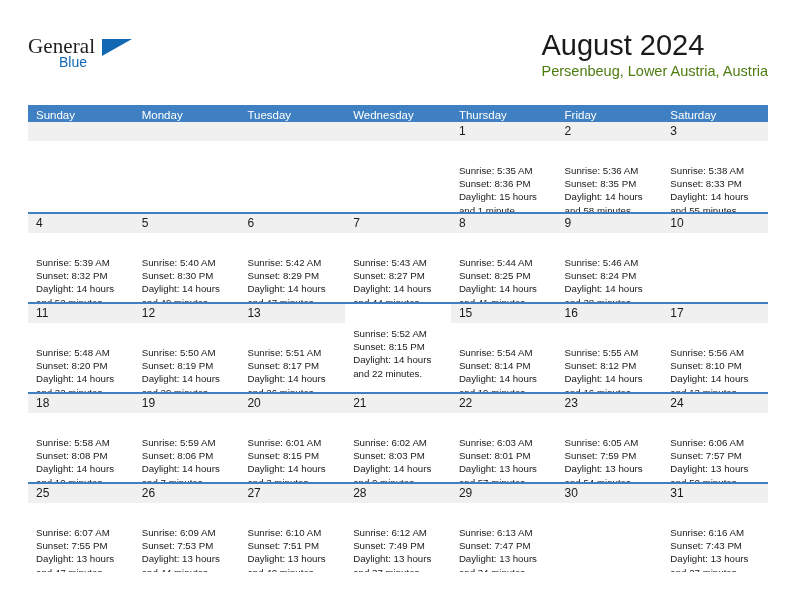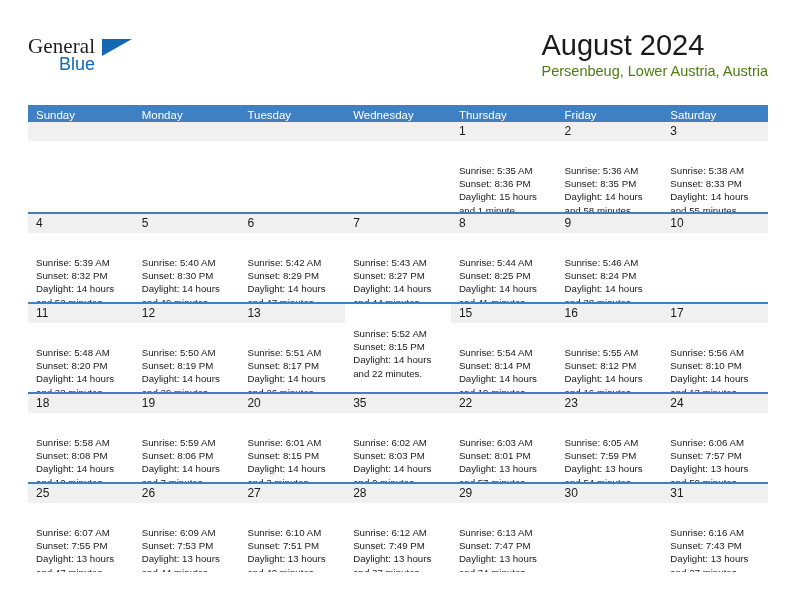--- a/index.html
+++ b/index.html
@@ -51,21 +51,21 @@
     top: 5px;
     width: 0;
     height: 0;
     border-left: 30px solid #1268b3;
     border-bottom: 17px solid transparent;
   }
   .brand-blue {
     position: absolute;
     left: 31px;
     top: 20px;
-    font-size: 18px;
+    font-size: 14px;
     color: #1268b3;
     font-family: "Liberation Sans", sans-serif;
     text-align: right;
   }
 
   .title-wrap {
     position: absolute;
     right: 0;
     top: 0;
     text-align: left;
@@ -346,21 +346,21 @@
           </div>
           <div class="day">
             <div class="day-number">20</div>
             <div class="day-info">
               <div>Sunrise: 6:01 AM</div>
               <div>Sunset: 8:15 PM</div>
               <div class="daylight">Daylight: 14 hours and 3 minutes.</div>
             </div>
           </div>
           <div class="day">
-            <div class="day-number">35</div>
+            <div class="day-number">21</div>
             <div class="day-info">
               <div>Sunrise: 6:02 AM</div>
               <div>Sunset: 8:03 PM</div>
               <div class="daylight">Daylight: 14 hours and 0 minutes.</div>
             </div>
           </div>
           <div class="day">
             <div class="day-number">22</div>
             <div class="day-info">
               <div>Sunrise: 6:03 AM</div>

